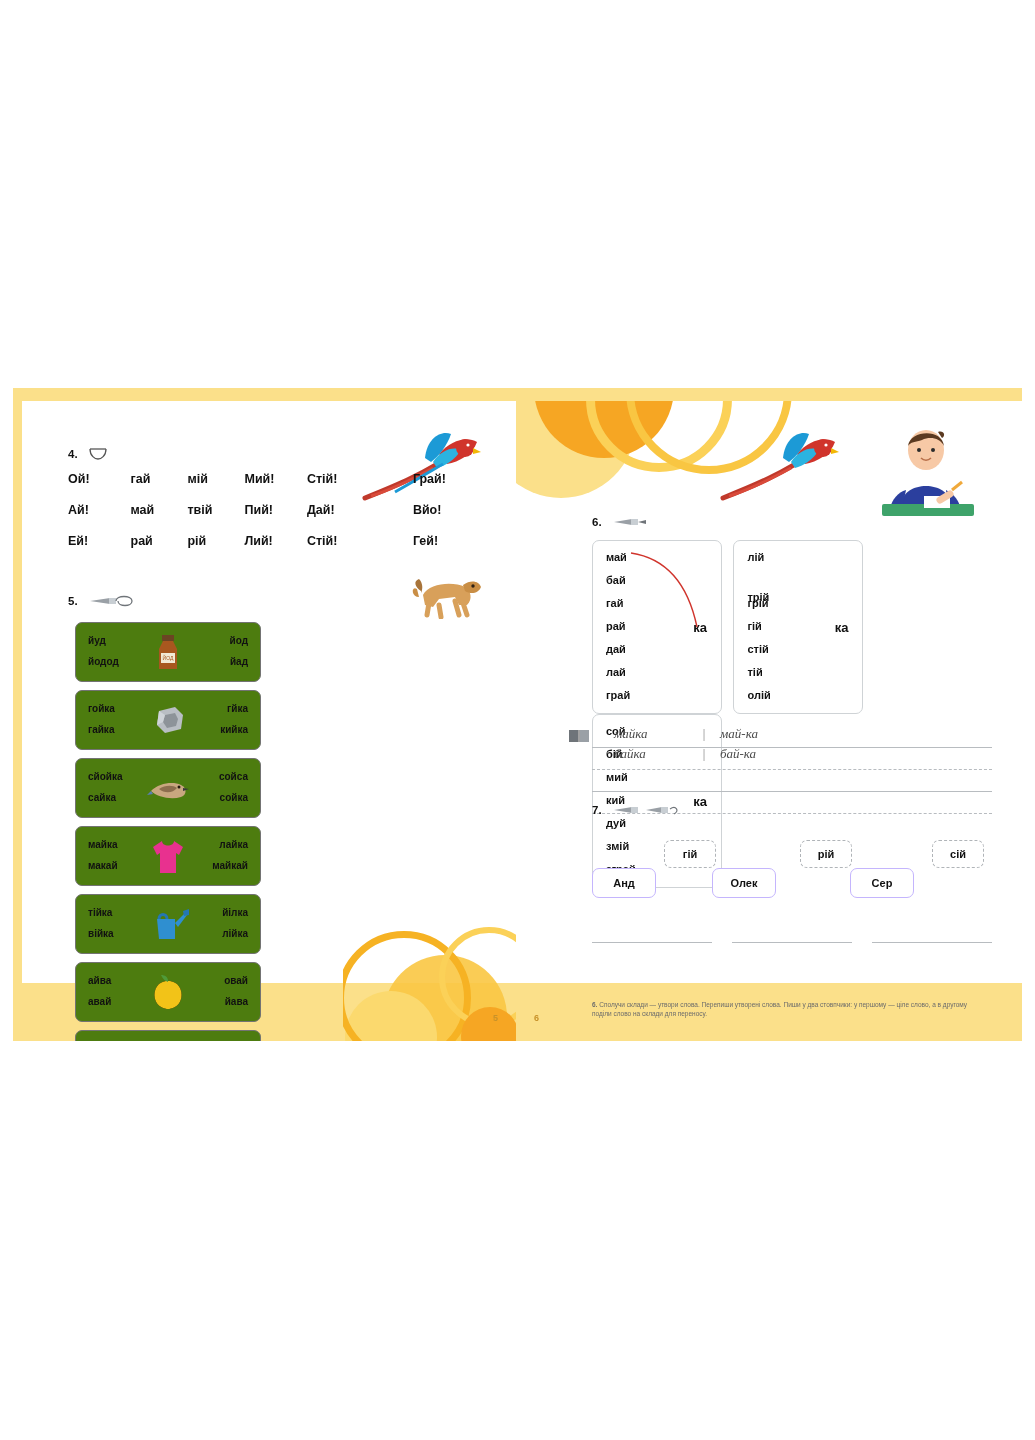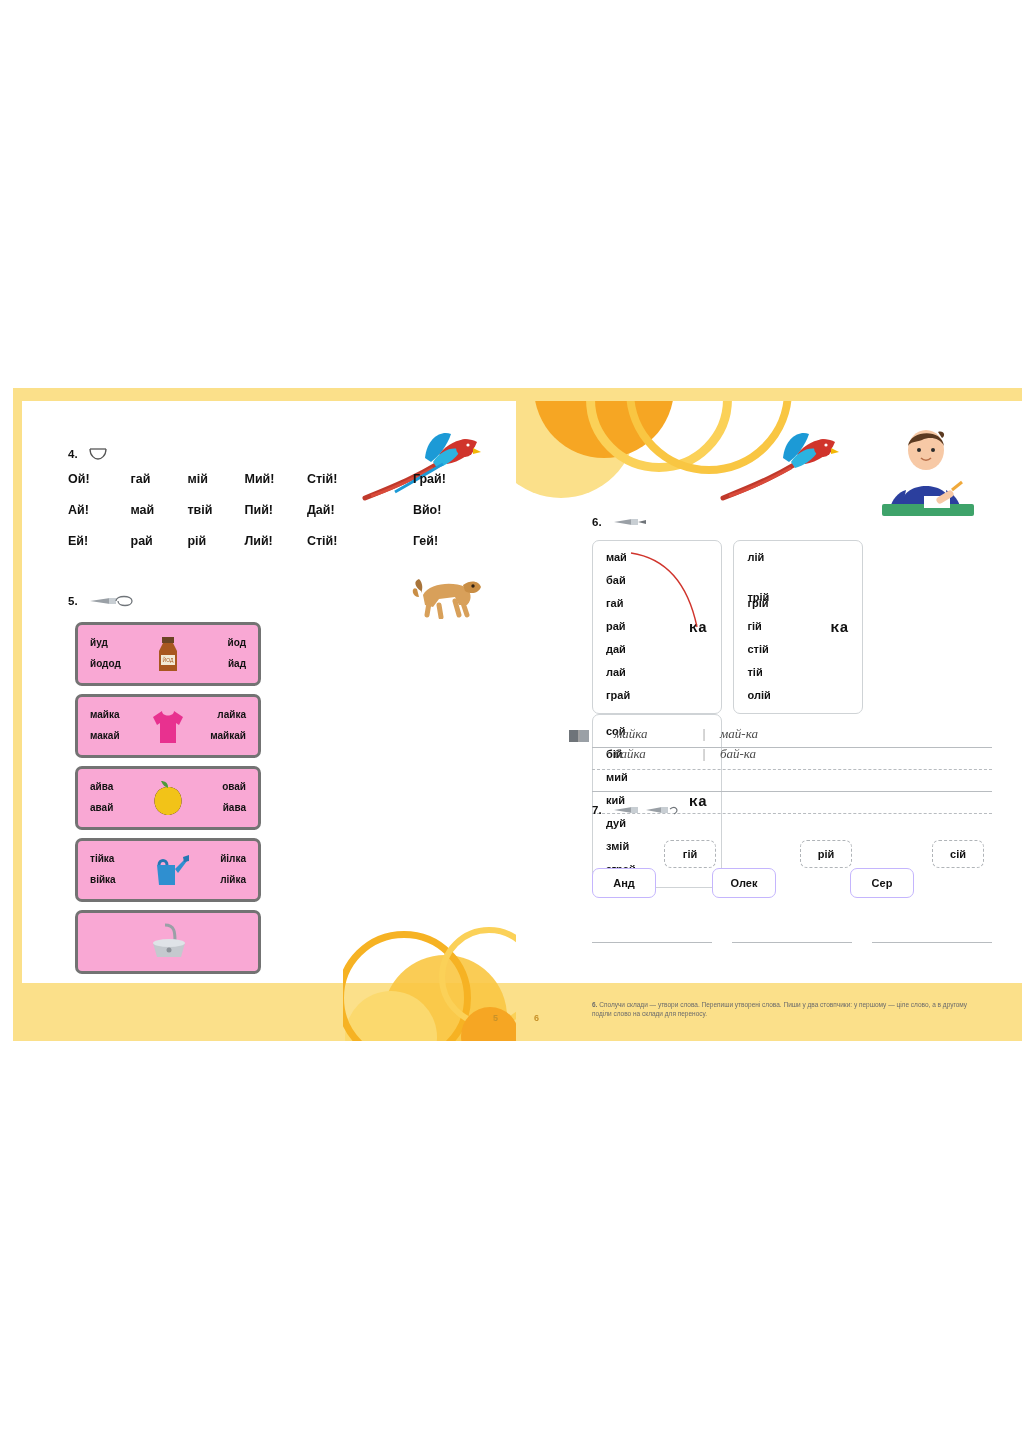--- a/index.html
+++ b/index.html
@@ -34,34 +34,34 @@
   .w1{width:68px;}
   .w2{width:62px;}
   .w3{width:62px;}
   .w4{width:68px;}
   .w5{width:63px;}
   .w6{width:60px;padding-left:48px;}
 
   
   .t5{position:absolute;left:62px;top:234px;width:380px;}
   .t5col{display:inline-block;vertical-align:top;width:190px;}
-  .cardbox{border:3px solid #737373;border-radius:7px;height:58px;margin:0 4px 8px 0;position:relative;background:#f9a8d4;}
+  .cardbox{border:1px solid #737373;border-radius:7px;height:58px;margin:0 4px 8px 0;position:relative;background:#4d7c0f;}
   .cardbox .lw{position:absolute;left:12px;font-size:10px;font-weight:bold;color:#111;}
   .cardbox .rw{position:absolute;right:12px;font-size:10px;font-weight:bold;color:#111;text-align:right;}
   .cardbox .t{top:12px;}
   .cardbox .b{top:33px;}
   .cardbox .pic{position:absolute;left:50%;top:50%;transform:translate(-50%,-50%);width:46px;height:46px;}
 
   .pagenum{position:absolute;bottom:18px;font-size:9px;font-weight:bold;color:#c8922a;}
 
   
   .t6{position:absolute;left:76px;top:152px;width:400px;}
   .col6{border:1px solid #cfd3d6;border-radius:7px;width:128px;height:172px;display:inline-block;vertical-align:top;margin-right:7px;position:relative;background:#fff;}
   .col6 .sy{position:absolute;left:13px;font-size:11px;font-weight:bold;color:#111;}
-  .col6 .ka{position:absolute;right:14px;font-size:15px;font-weight:bold;color:#111;font-family:Liberation Mono, monospace;}
+  .col6 .ka{position:absolute;right:14px;font-size:13px;font-weight:bold;color:#111;}
   .col6 .und{border-bottom:1.3px solid #3b7fd4;}
 
   .writelines{position:absolute;left:76px;top:338px;width:400px;}
   .wl{height:21px;border-bottom:1px dashed #b8bcc0;position:relative;}
   .wl.solid{border-bottom:1px solid #b8bcc0;}
   .hand{position:absolute;font-family:"Liberation Serif",serif;font-style:italic;font-size:13px;color:#4a4a4a;}
 
   .t7{position:absolute;left:76px;top:430px;width:400px;}
   .chip{position:absolute;border:1px solid #c4b5fd;border-radius:7px;background:#fff;font-size:11px;font-weight:bold;color:#111;display:flex;align-items:center;justify-content:center;}
   .chip.dash{border:1px dashed #b0b4b8;}
@@ -163,52 +163,76 @@
           <span class="rw t">йод</span>
           <span class="rw b">йад</span>
           <svg class="pic" viewBox="0 0 46 46">
             <rect x="17" y="6" width="12" height="6" fill="#6b4423"></rect>
             <path d="M18 12 L28 12 L32 20 L32 40 L14 40 L14 20 Z" fill="#a8571f"></path>
             <rect x="16" y="24" width="14" height="10" fill="#f2ead6"></rect>
             <text x="23" y="31" font-size="5" text-anchor="middle" fill="#a8571f" font-family="Liberation Sans,sans-serif">ЙОД</text>
           </svg>
         </div>
         <div class="cardbox">
+          <span class="lw t">гойка</span>
+          <span class="lw b">гайка</span>
+          <span class="rw t">гйка</span>
+          <span class="rw b">кийка</span>
+          <svg class="pic" viewBox="0 0 46 46">
+            <path d="M14 14 L30 10 L38 18 L36 32 L20 36 L12 28 Z" fill="#b9bec4"></path>
+            <path d="M20 18 L30 16 L33 22 L31 29 L22 31 L18 25 Z" fill="#8d9399"></path>
+            <path d="M14 14 L20 18 L18 25 L12 28 Z" fill="#cfd4d9"></path>
+          </svg>
+        </div>
+        <div class="cardbox">
+          <span class="lw t">сйойка</span>
+          <span class="lw b">сайка</span>
+          <span class="rw t">сойса</span>
+          <span class="rw b">сойка</span>
+          <svg class="pic" viewBox="0 0 46 46" style="width:54px;">
+            <path d="M6 26 C14 18 28 16 36 20 C42 23 42 30 36 32 C26 35 12 32 6 26 Z" fill="#c9a77f"></path>
+            <path d="M14 24 C20 20 28 20 32 23 C28 28 20 29 14 24 Z" fill="#8d6e4e"></path>
+            <circle cx="34" cy="22" r="1.5" fill="#241a10"></circle>
+            <path d="M38 23 L44 24 L38 26 Z" fill="#3a3a3a"></path>
+            <path d="M6 26 L2 30 L8 29 Z" fill="#5b7fb5"></path>
+          </svg>
+        </div>
+        <div class="cardbox">
           <span class="lw t">майка</span>
           <span class="lw b">макай</span>
           <span class="rw t">лайка</span>
           <span class="rw b">майкай</span>
           <svg class="pic" viewBox="0 0 46 46">
             <path d="M17 8 C17 14 29 14 29 8 L38 14 L34 22 L31 20 L31 40 L15 40 L15 20 L12 22 L8 14 Z" fill="#e8318f"></path>
           </svg>
         </div>
       </div>
 
       <div class="t5col">
         <div class="cardbox">
+          <span class="lw t">тійка</span>
+          <span class="lw b">війка</span>
+          <span class="rw t">йілка</span>
+          <span class="rw b">лійка</span>
+          <svg class="pic" viewBox="0 0 46 46">
+            <path d="M12 18 L30 18 L30 38 L14 38 Z" fill="#2f8fd0"></path>
+            <path d="M30 22 L40 12 L42 14 L33 26 Z" fill="#2f8fd0"></path>
+            <path d="M38 10 L44 8 L44 14 L39 15 Z" fill="#2477b3"></path>
+            <path d="M14 18 C14 12 22 12 22 18" stroke="#2477b3" stroke-width="3" fill="none"></path>
+          </svg>
+        </div>
+        <div class="cardbox">
           <span class="lw t">айва</span>
           <span class="lw b">авай</span>
           <span class="rw t">овай</span>
           <span class="rw b">йава</span>
           <svg class="pic" viewBox="0 0 46 46">
             <path d="M23 12 C34 12 38 22 36 30 C34 38 26 40 23 40 C20 40 12 38 10 30 C8 22 12 12 23 12 Z" fill="#f5c game"></path>
             <path d="M23 12 C34 12 38 22 36 30 C34 38 26 40 23 40 C20 40 12 38 10 30 C8 22 12 12 23 12 Z" fill="#f2c318"></path>
             <path d="M23 12 C23 8 20 6 16 6 C18 10 20 12 23 13 Z" fill="#4f9a3a"></path>
-          </svg>
-        </div>
-        <div class="cardbox">
-          <span class="lw t">тійка</span>
-          <span class="lw b">війка</span>
-          <span class="rw t">йілка</span>
-          <span class="rw b">лійка</span>
-          <svg class="pic" viewBox="0 0 46 46">
-            <path d="M12 18 L30 18 L30 38 L14 38 Z" fill="#2f8fd0"></path>
-            <path d="M30 22 L40 12 L42 14 L33 26 Z" fill="#2f8fd0"></path>
-            <path d="M38 10 L44 8 L44 14 L39 15 Z" fill="#2477b3"></path>
-            <path d="M14 18 C14 12 22 12 22 18" stroke="#2477b3" stroke-width="3" fill="none"></path>
           </svg>
         </div>
         <div class="cardbox">
 
           <svg class="pic" viewBox="0 0 46 46">
             <path d="M20 6 C30 6 30 14 30 22" stroke="#9aa0a6" stroke-width="3" fill="none"></path>
             <path d="M8 24 L40 24 L36 38 L12 38 Z" fill="#c4c9ce"></path>
             <ellipse cx="24" cy="24" rx="16" ry="4" fill="#dfe3e7"></ellipse>
             <circle cx="24" cy="31" r="2.5" fill="#8d9399"></circle>
           </svg>

